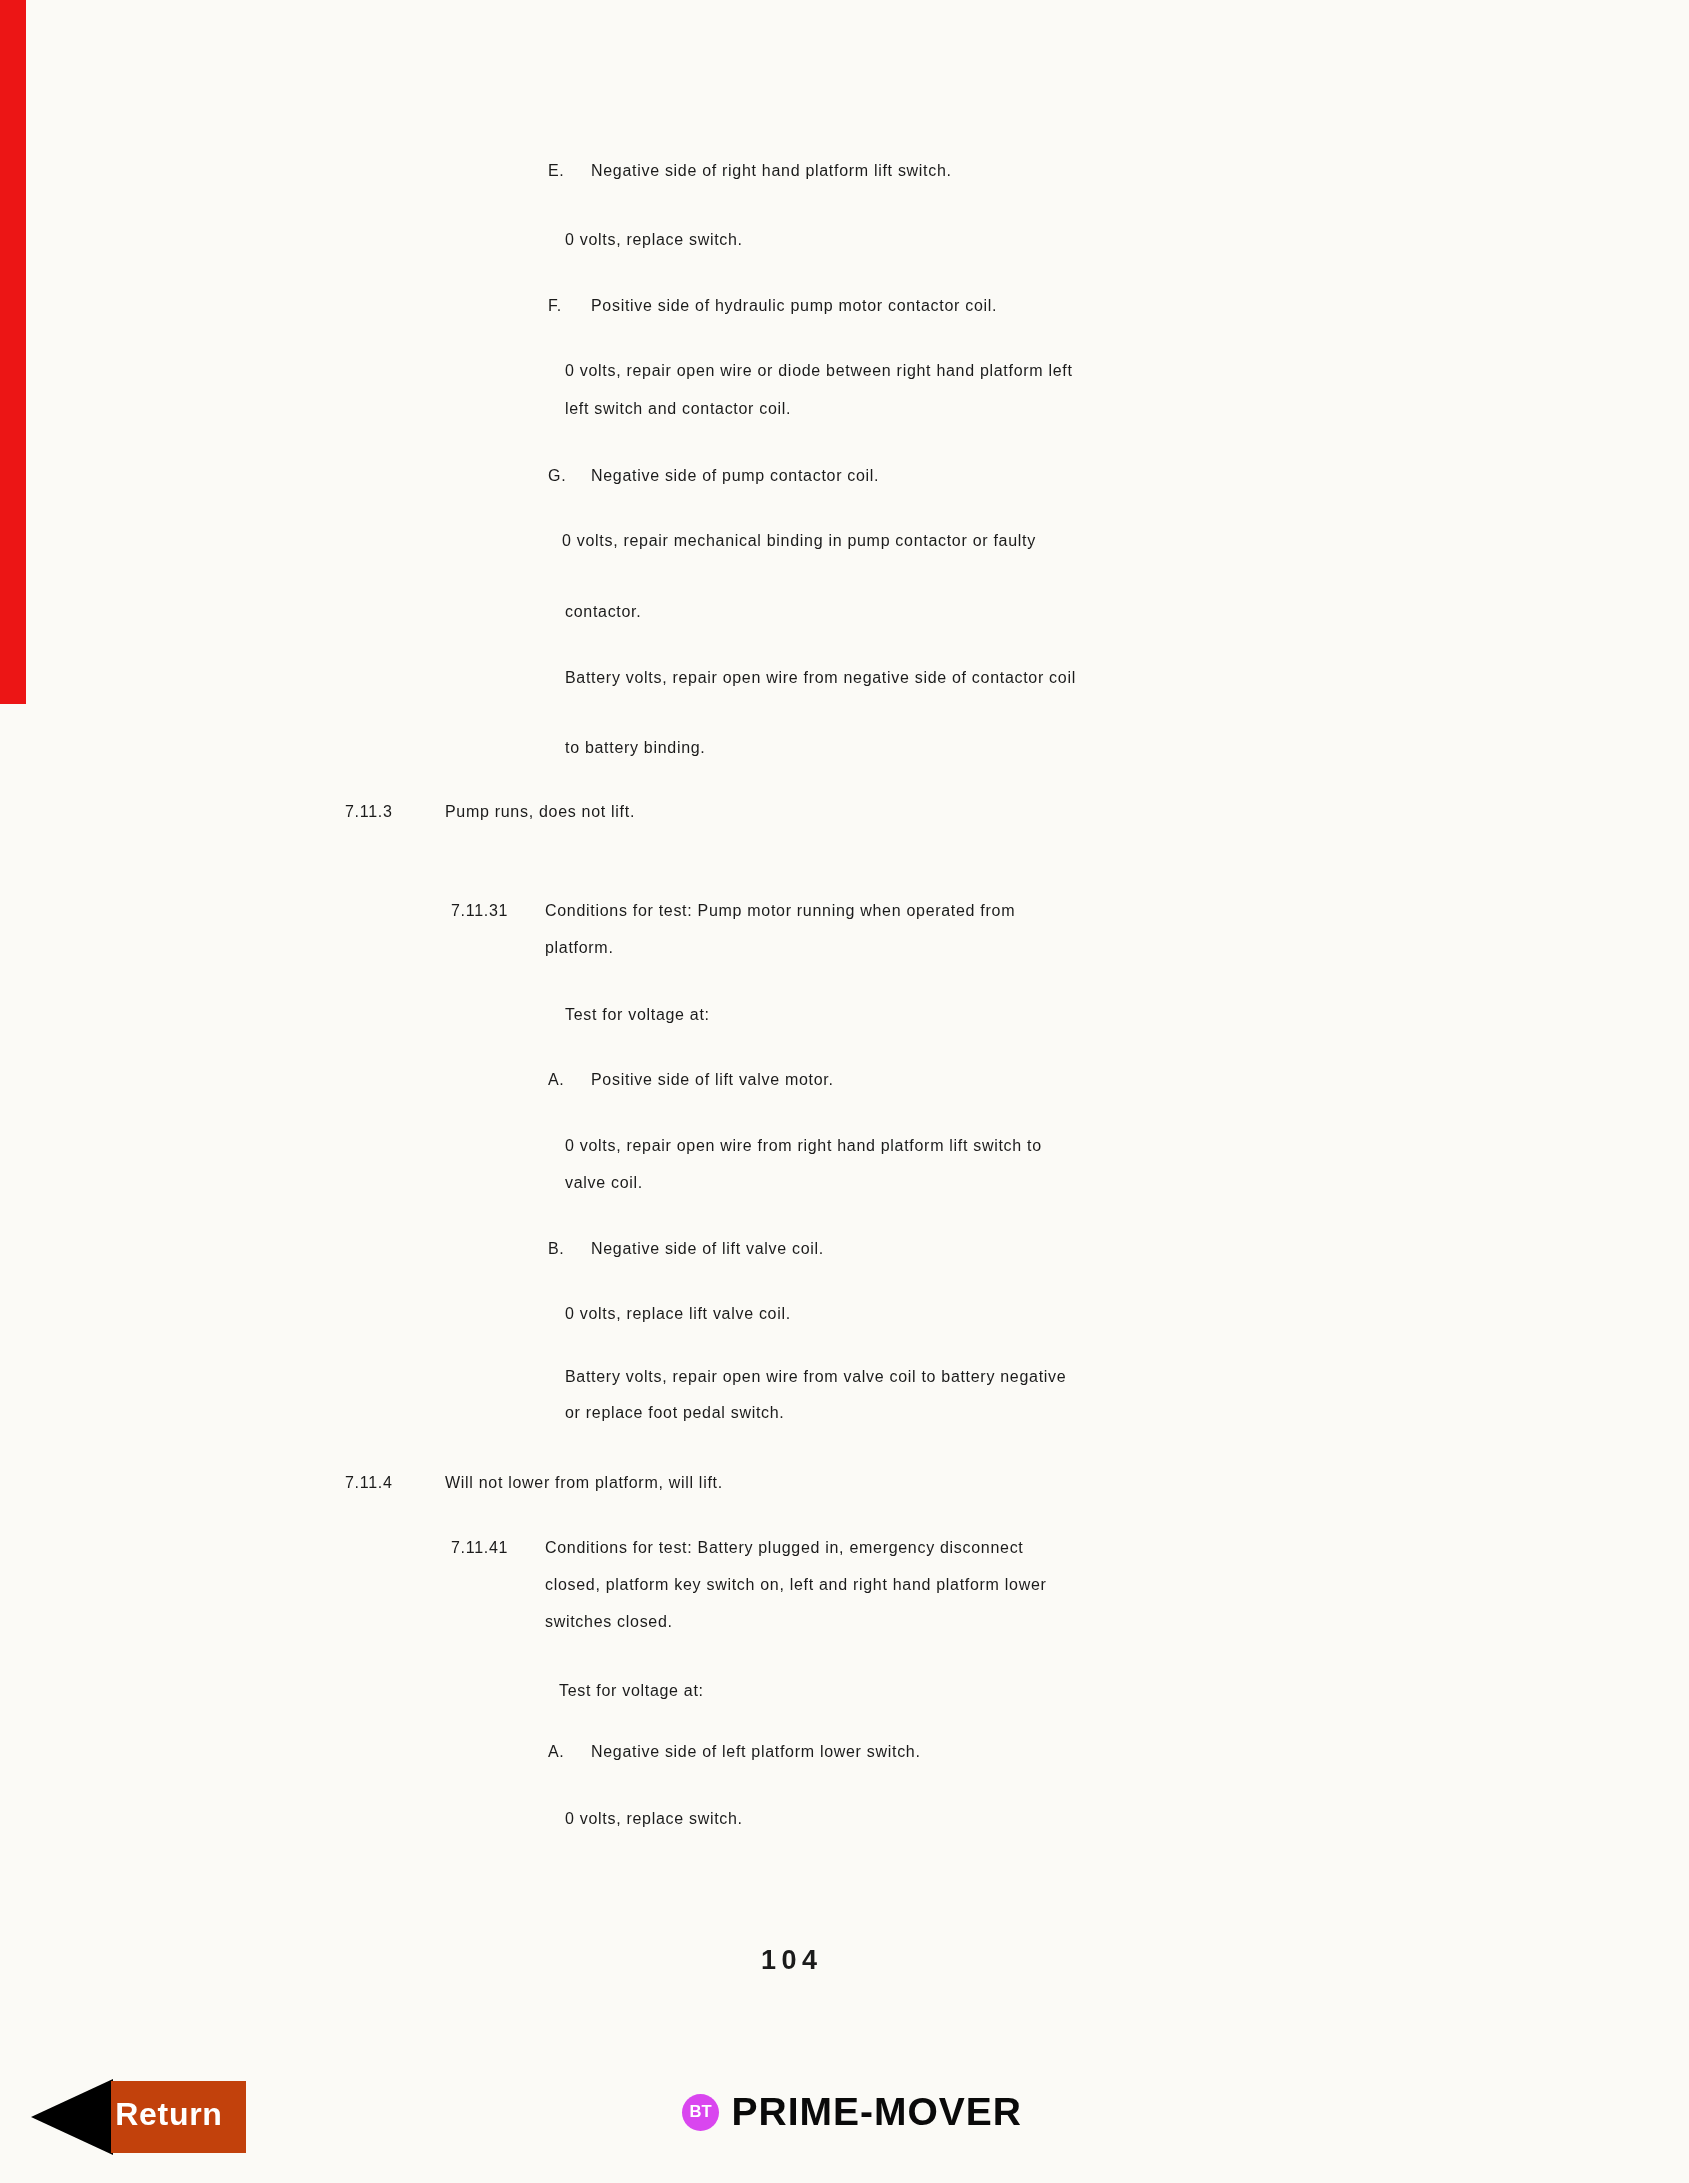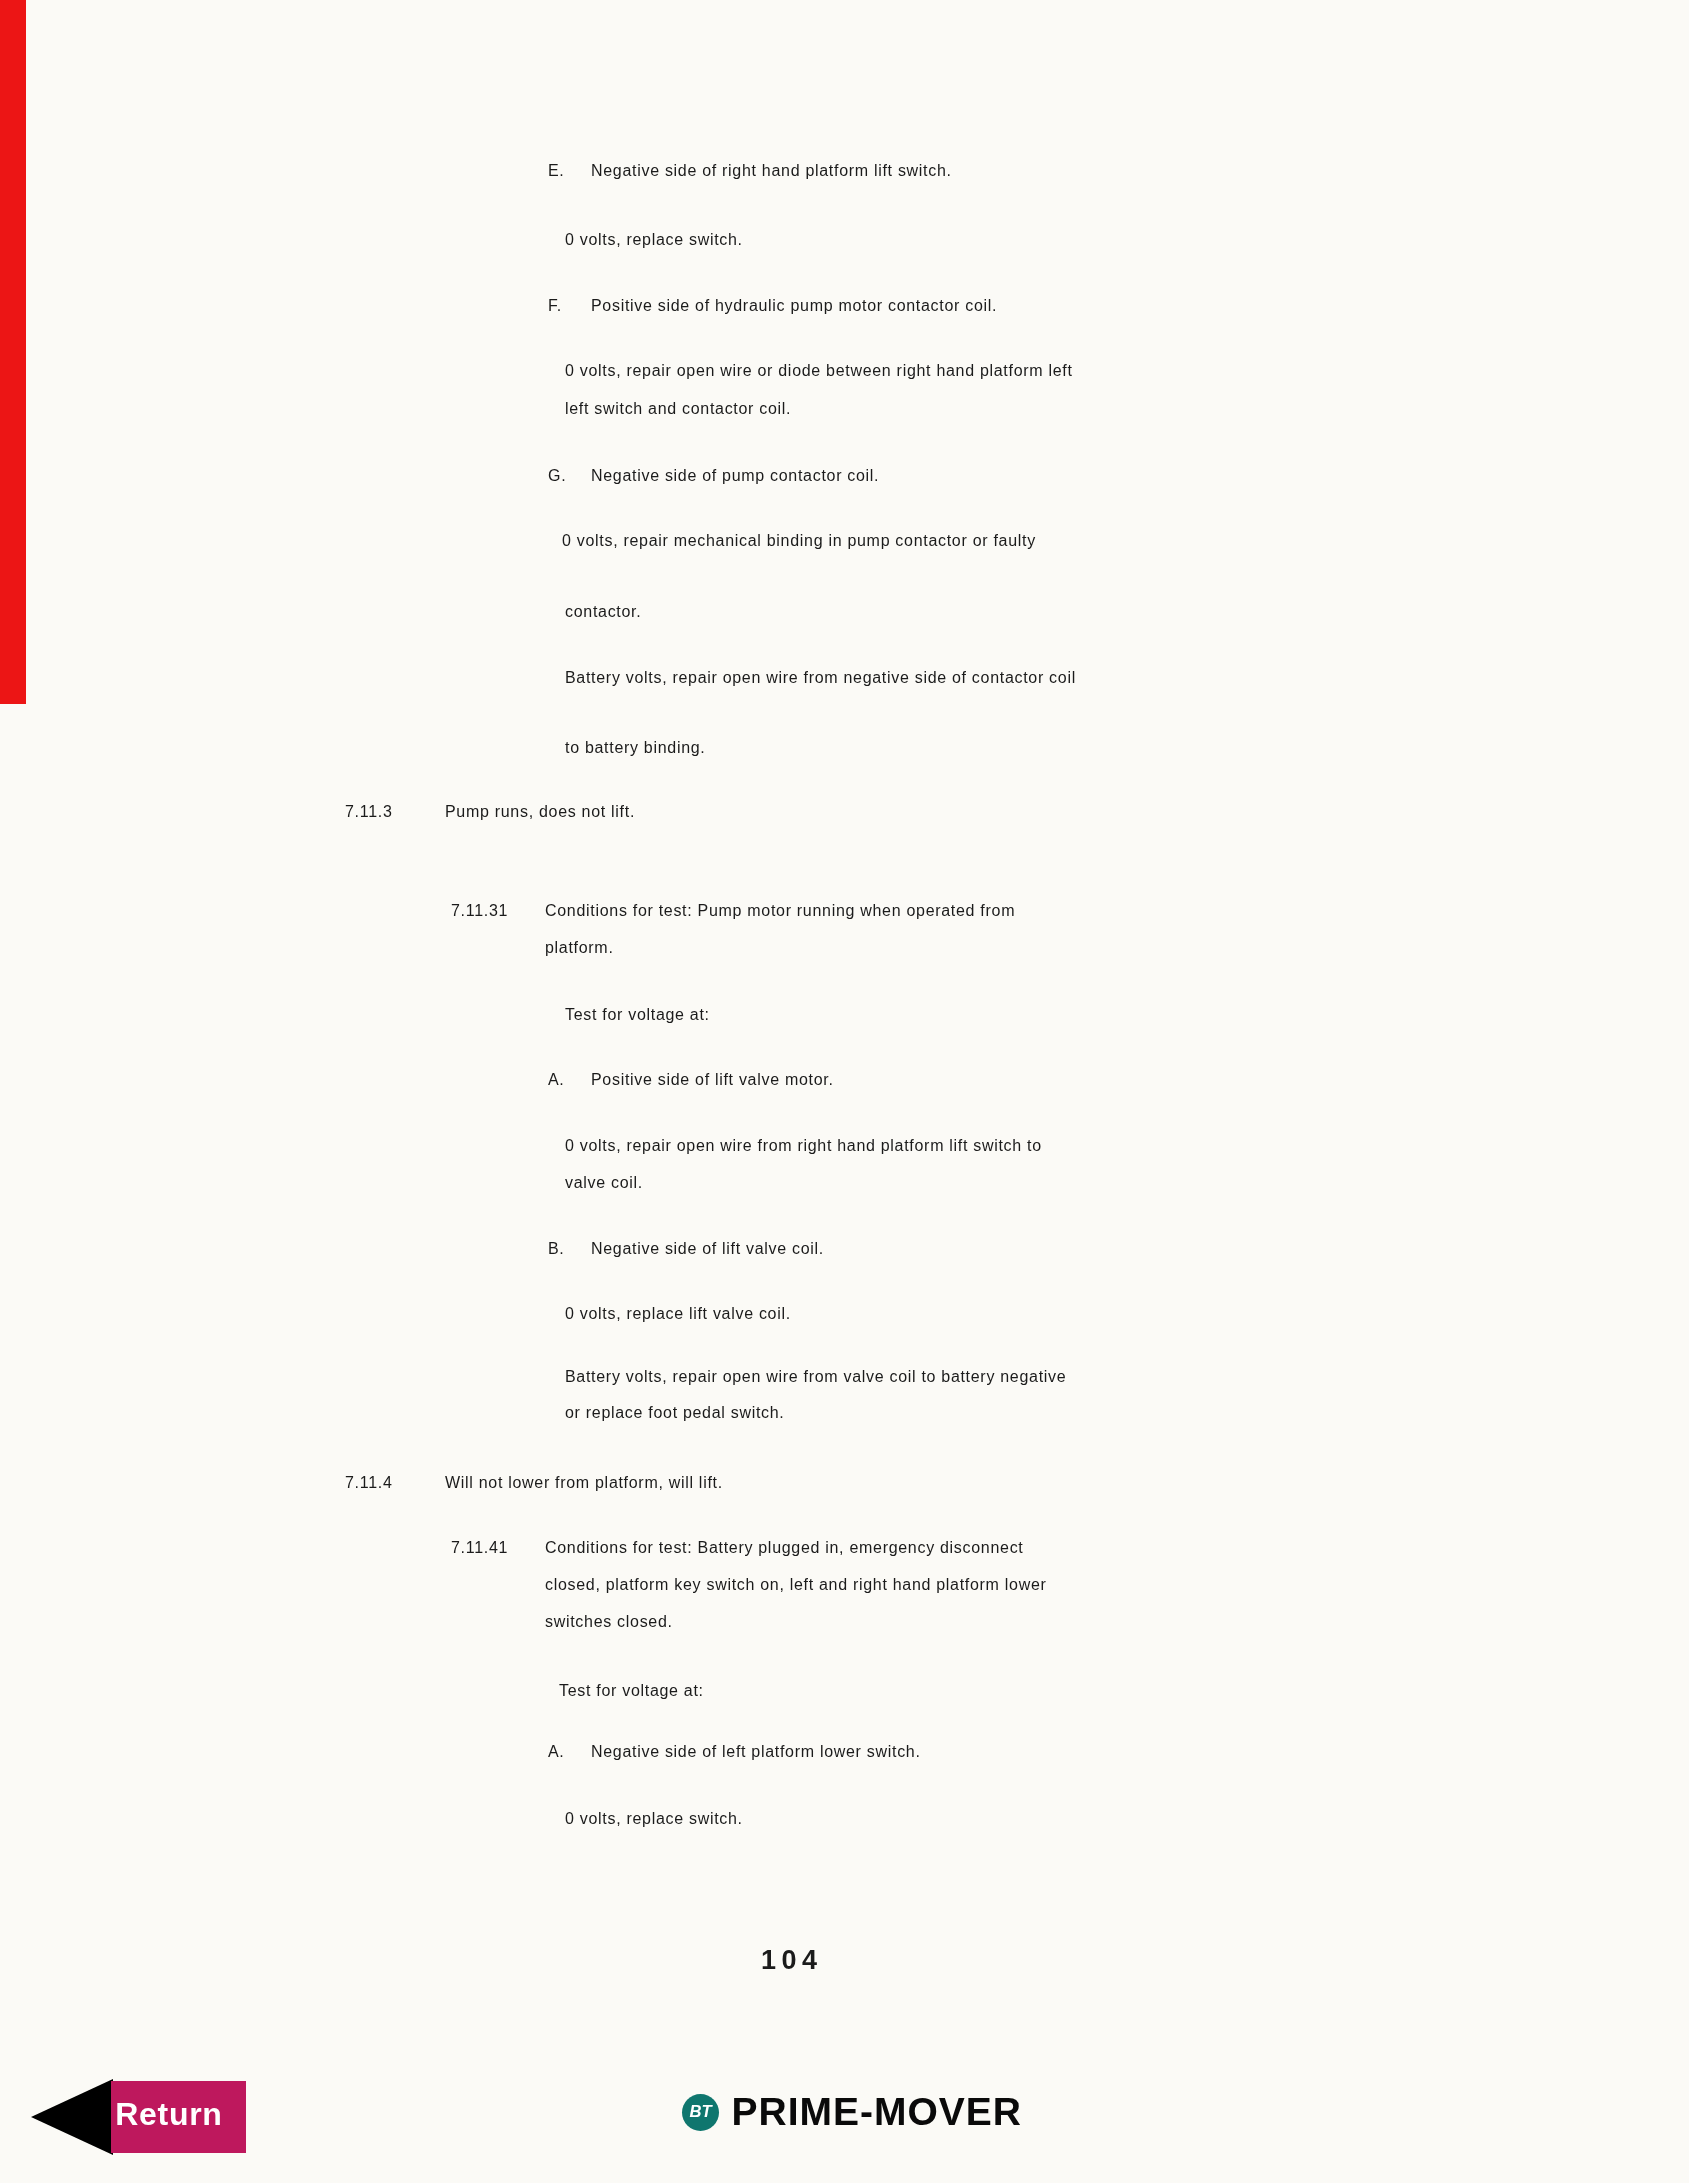--- a/index.html
+++ b/index.html
@@ -40,35 +40,35 @@
     position:absolute;left:30.5px;top:2079px;
     display:flex;align-items:center;cursor:pointer;
   }
   .return .arrowhead{
     width:0;height:0;
     border-top:38px solid transparent;
     border-bottom:38px solid transparent;
     border-right:82px solid #000;
   }
   .return .bar{
-    background:#be185d;color:#fff;
+    background:#c2410c;color:#fff;
     height:67px;display:flex;align-items:center;
     padding:0 23.6px 4.2px 4.2px;margin-left:-1.4px;
     font-size:32px;font-weight:bold;letter-spacing:0.7px;
   }
   
   .brand{
     position:absolute;left:682px;top:2090px;
     display:flex;align-items:center;gap:12.5px;
   }
   .brand .badge{
     width:37px;height:37px;border-radius:50%;
-    background:#0f766e;color:#fff;
+    background:#d946ef;color:#fff;
     display:flex;align-items:center;justify-content:center;
-    font-size:16.6px;font-weight:bold;font-style:italic;
+    font-size:16.6px;font-weight:bold;
     letter-spacing:0;
   }
   .brand .name{
     font-size:39px;font-weight:bold;letter-spacing:1px;
     color:#0a0a0a;
   }
 </style>
 </head>
 <body>
 

